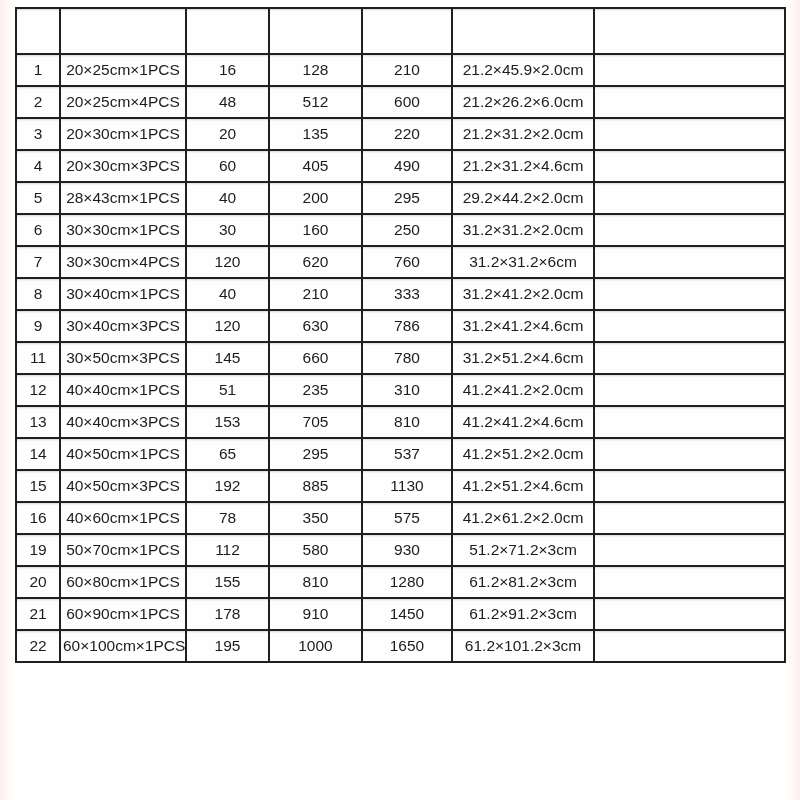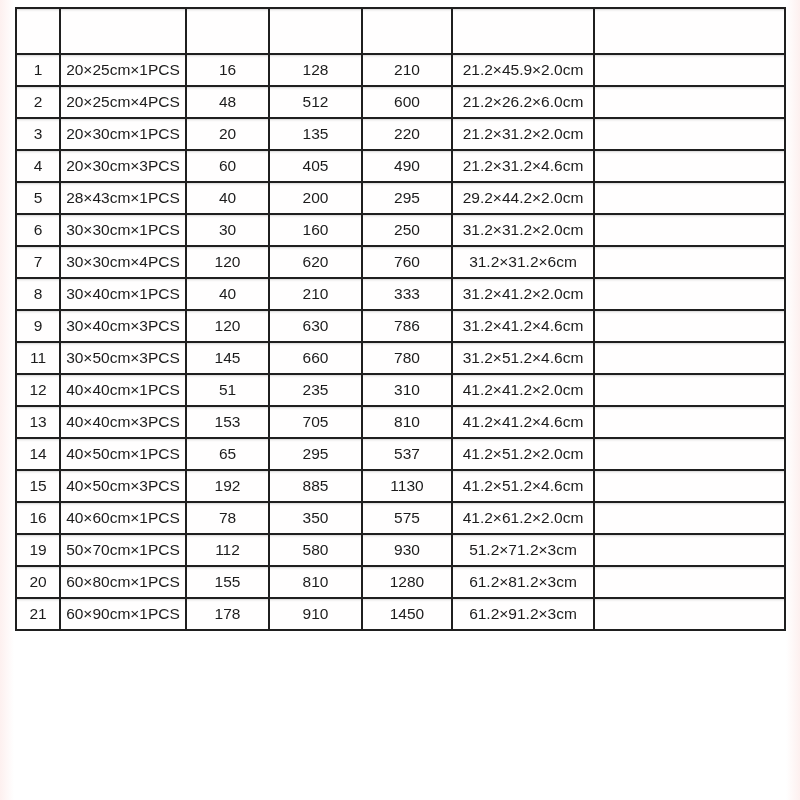--- a/index.html
+++ b/index.html
@@ -229,15 +229,24 @@
         </tr>
         <tr class="body-row">
           <td>21</td>
           <td>60×90cm×1PCS</td>
           <td>178</td>
           <td>910</td>
           <td>1450</td>
           <td>61.2×91.2×3cm</td>
           <td></td>
         </tr>
+        <tr class="body-row">
+          <td>22</td>
+          <td>60×100cm×1PCS</td>
+          <td>195</td>
+          <td>1000</td>
+          <td>1650</td>
+          <td>61.2×101.2×3cm</td>
+          <td></td>
+        </tr>
       </tbody>
   </table>
 </div>
 
 </body></html>

